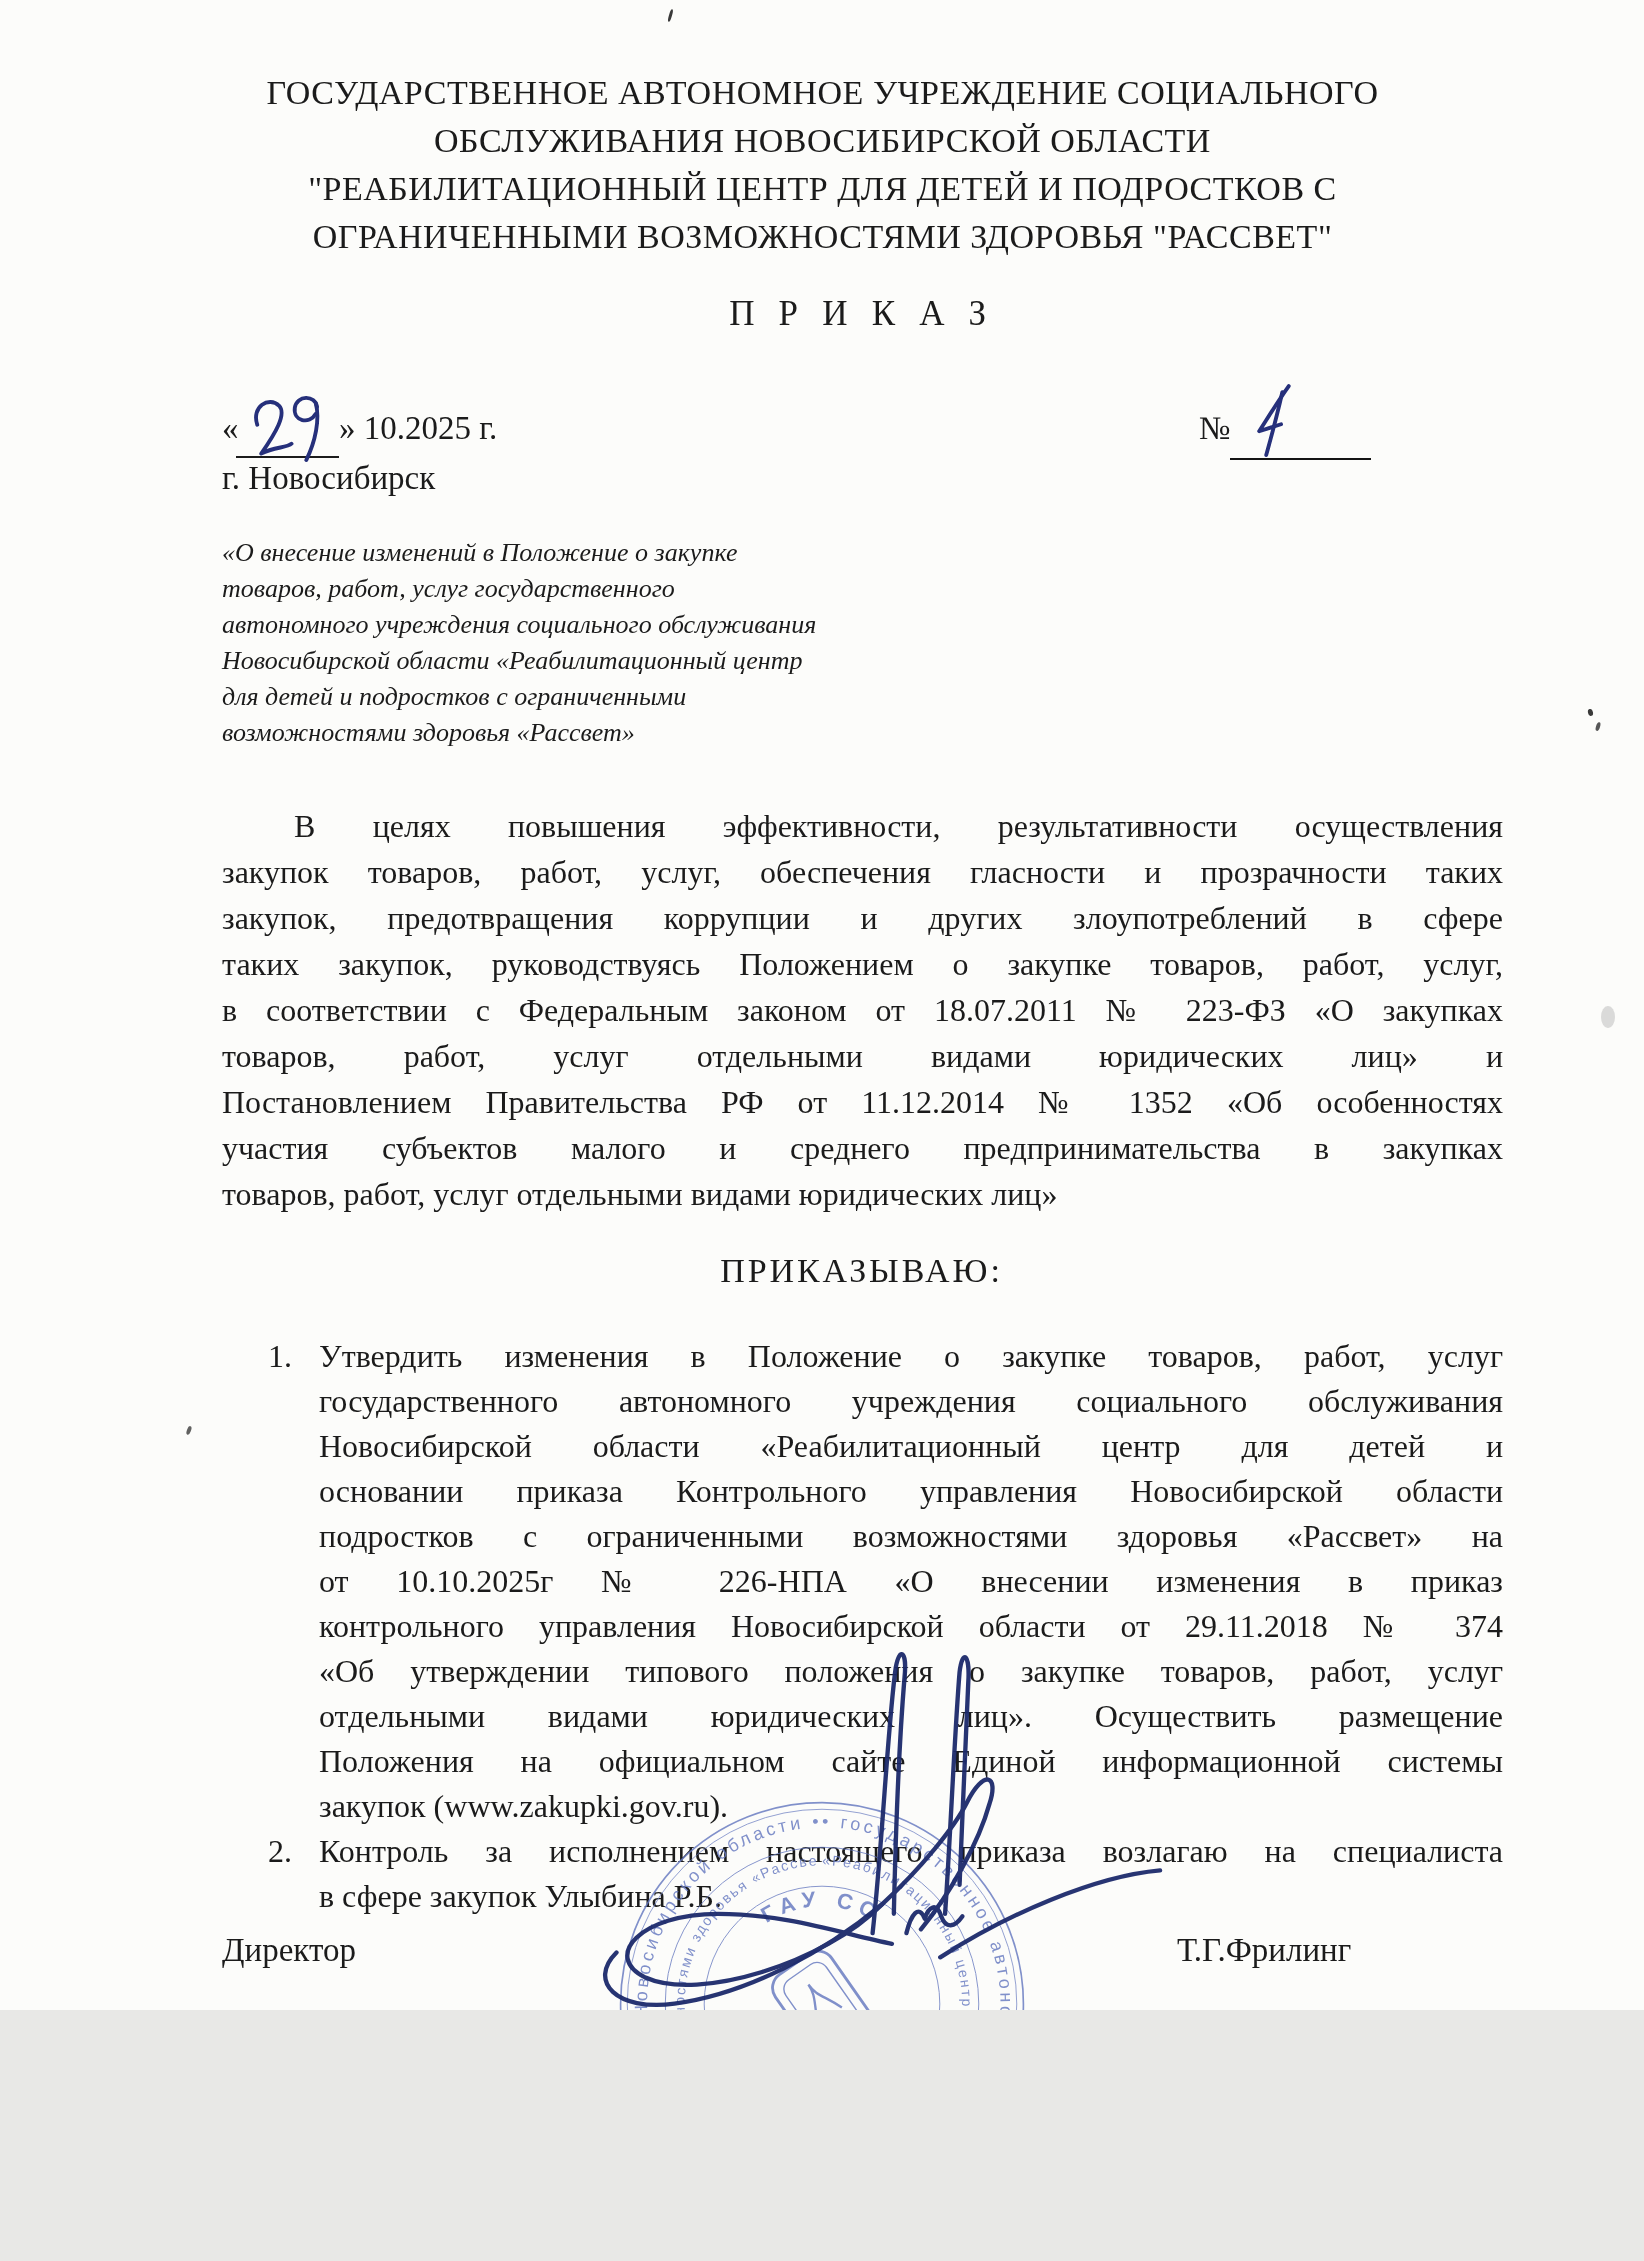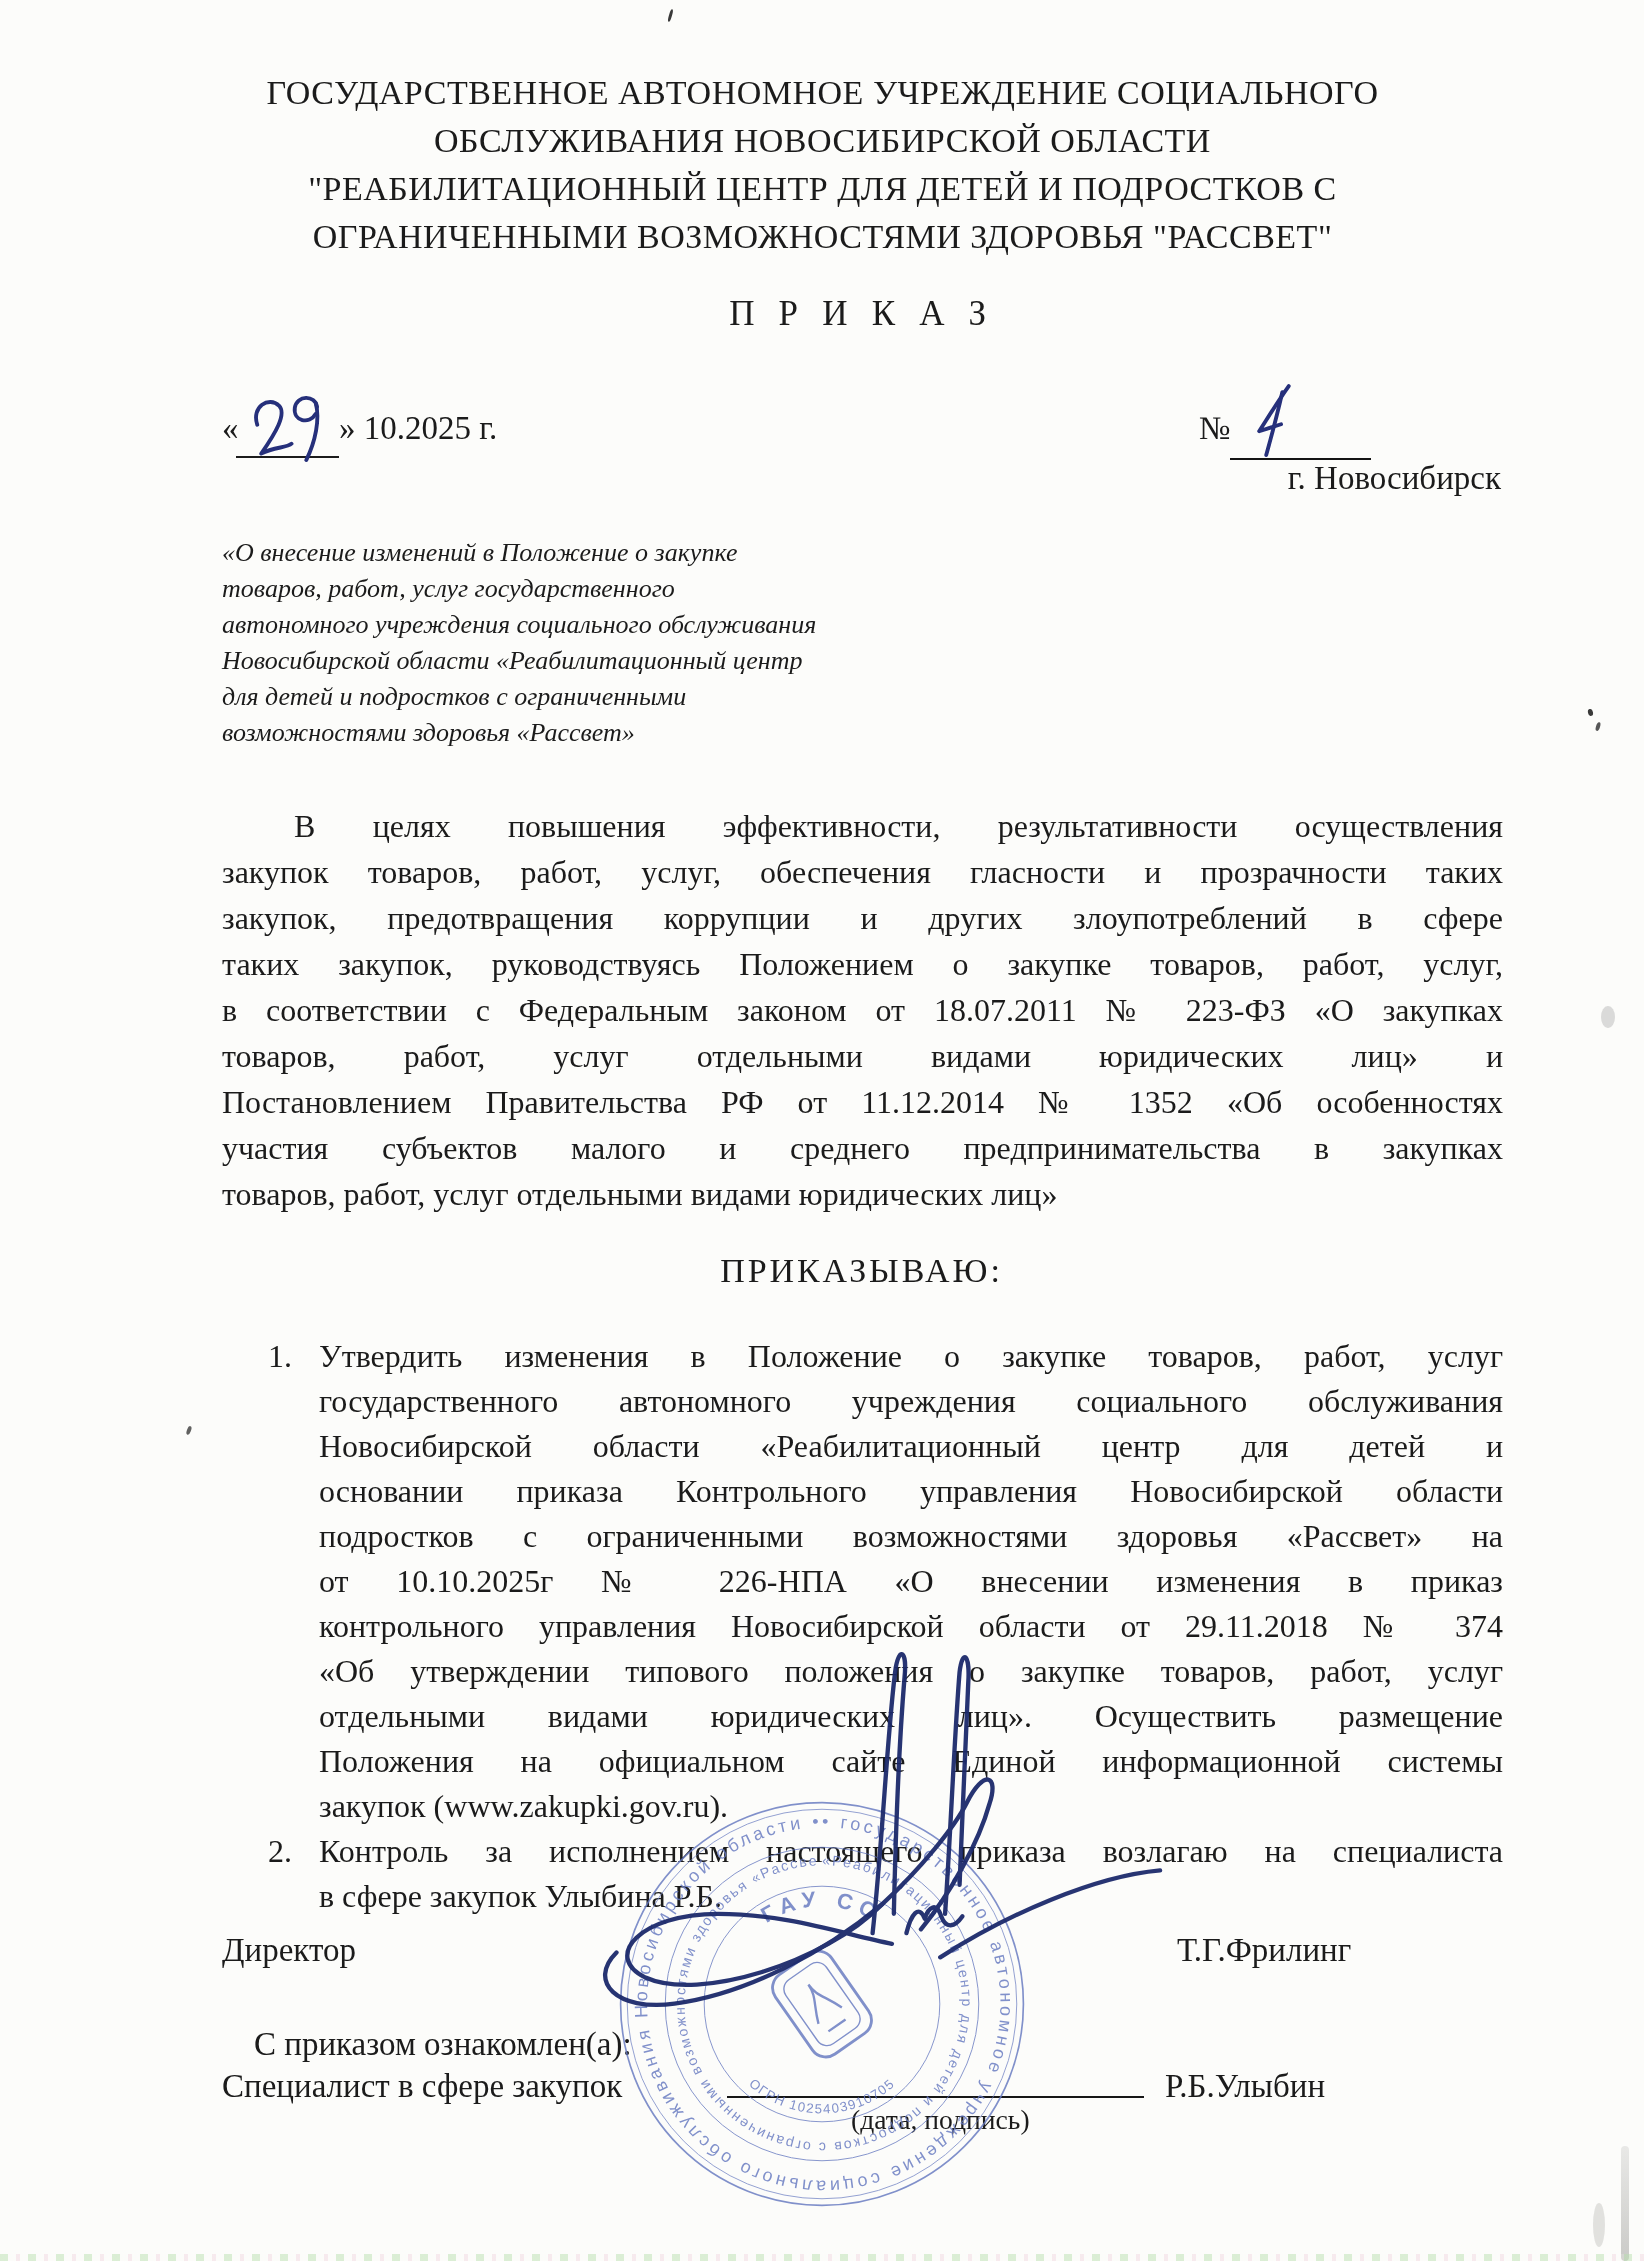--- a/index.html
+++ b/index.html
@@ -1,38 +1,38 @@
 <!DOCTYPE html>
 <html style="font-size:7.7px"><head>
 <meta charset="utf-8">
 <style>
   html,body{margin:0;padding:0;background:#e8e8e6;}
   .page{
-    position:relative;width:1644px;height:2261px;overflow:hidden;
+    position:relative;width:1644px;height:2010px;overflow:hidden;
     background:#fcfcfa;color:#1b1b1b;
     font-family:"Liberation Serif","DejaVu Serif",serif;
   }
   .abs{position:absolute;}
   .nowrap{white-space:nowrap;}
   
   .org-block{left:184px;top:69px;width:1277px;text-align:center;
     font-size:34px;line-height:48px;letter-spacing:0.5px;}
   .order-title{left:222px;top:294px;width:1279px;text-align:center;
     font-size:35px;letter-spacing:7.7px;}
   
   .date-row{left:222px;top:410px;width:1279px;height:53px;font-size:33px;}
   .date-row > *{position:absolute;}
   .date-open{left:0;top:0;}
   .day-line{left:13.5px;top:46px;width:103px;border-top:2.4px solid #1c1c1c;}
   .hand-day{left:18.4px;top:-26px;width:95px;height:87px;transform:rotate(-4deg);}
   .date-rest{left:117px;top:0;}
   .number-sign{left:977px;top:0;}
   .num-line{left:1008px;top:48px;width:141px;border-top:2.9px solid #141414;}
   .hand-num{left:1020px;top:-32px;width:73px;height:87px;transform:rotate(-3deg);}
-  .city-line{left:222px;top:460px;width:1279px;text-align:right;font-size:33px;}
+  .city-line{left:222px;top:460px;width:1279px;text-align:left;font-size:33px;}
   
   .subject{left:222px;top:535px;font-size:26px;line-height:36px;font-style:italic;}
   
   .preamble{left:222px;top:803px;width:1281px;font-size:32px;line-height:46px;}
   .jline{text-align:justify;text-align-last:justify;}
   .jl-end{text-align-last:left;}
   .indent{padding-left:72px;}
   .resolution{left:222px;top:1252px;width:1279px;text-align:center;
     font-size:34px;font-weight:normal;letter-spacing:2.9px;}
   

